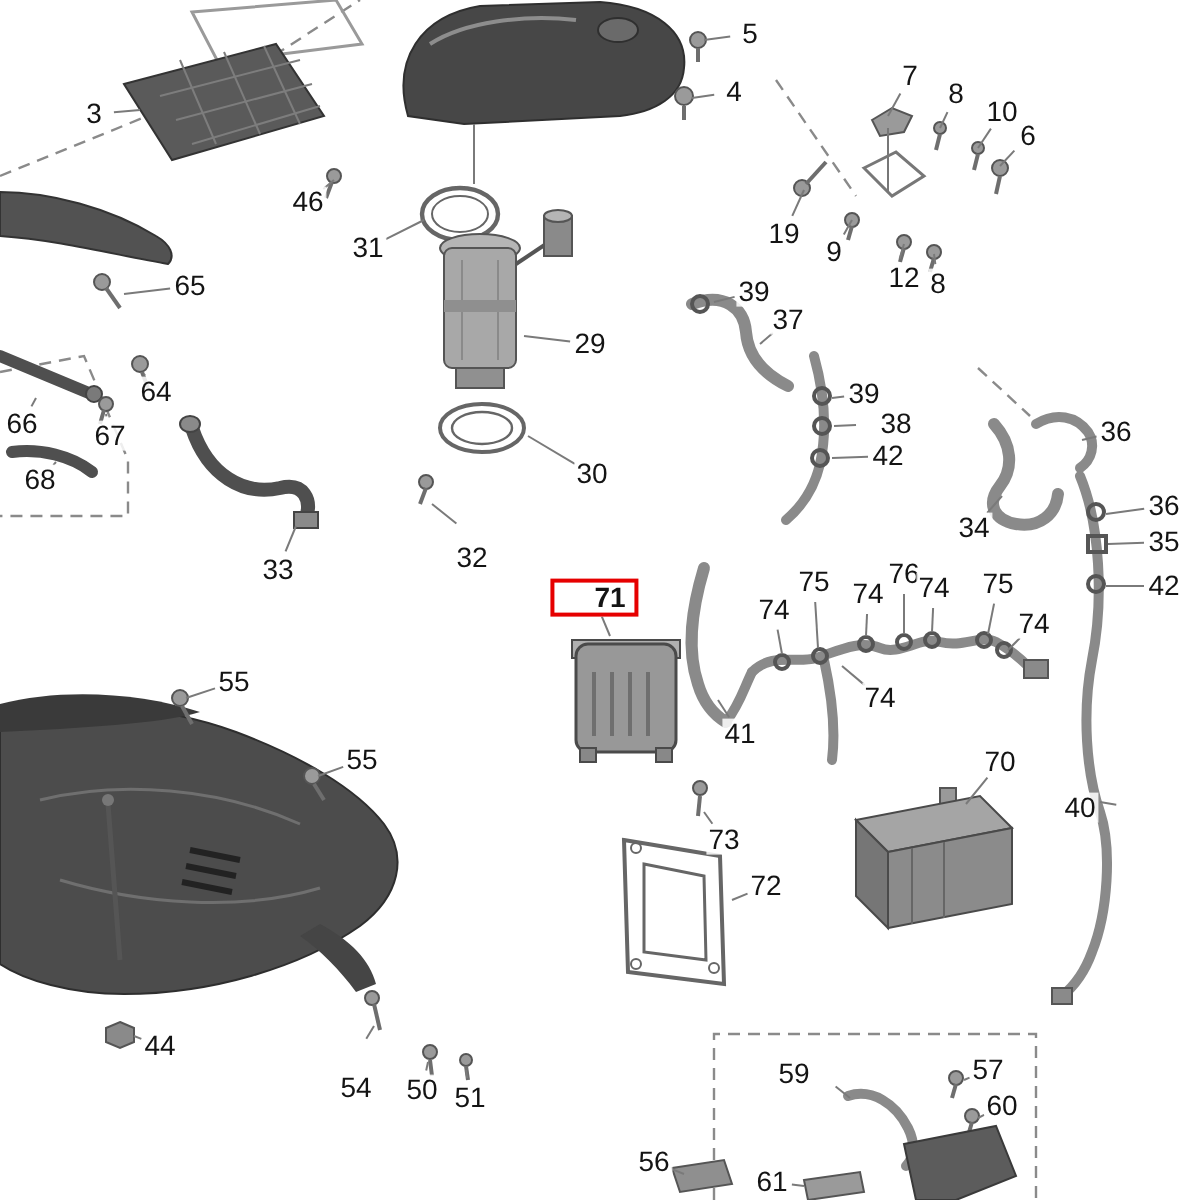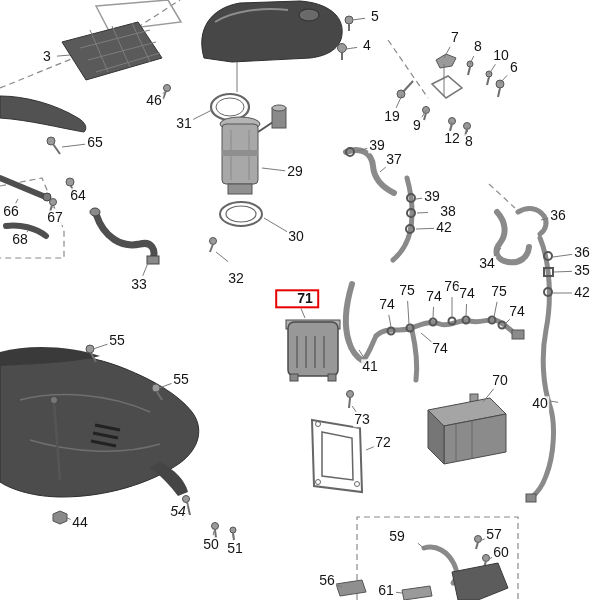--- a/index.html
+++ b/index.html
@@ -318,21 +318,21 @@
       <span class="part-label" style="left: 517px; top: 312px;">74</span>
       <span class="part-label" style="left: 117px; top: 341px;">55</span>
       <span class="part-label" style="left: 370px; top: 367px;">41</span>
       <span class="part-label" style="left: 440px; top: 349px;">74</span>
       <span class="part-label" style="left: 181px; top: 380px;">55</span>
       <span class="part-label" style="left: 500px; top: 381px;">70</span>
       <span class="part-label" style="left: 540px; top: 404px;">40</span>
       <span class="part-label" style="left: 362px; top: 420px;">73</span>
       <span class="part-label" style="left: 383px; top: 443px;">72</span>
       <span class="part-label" style="left: 80px; top: 523px;">44</span>
-      <span class="part-label" style="left: 178px; top: 512px; font-style: italic;">54</span>
+      <span class="part-label" style="left: 178px; top: 544px;">54</span>
       <span class="part-label" style="left: 397px; top: 537px;">59</span>
       <span class="part-label" style="left: 494px; top: 535px;">57</span>
       <span class="part-label" style="left: 211px; top: 545px;">50</span>
       <span class="part-label" style="left: 235px; top: 549px;">51</span>
       <span class="part-label" style="left: 501px; top: 553px;">60</span>
       <span class="part-label" style="left: 327px; top: 581px;">56</span>
       <span class="part-label" style="left: 386px; top: 591px;">61</span>
     </div>
 </div>
 

